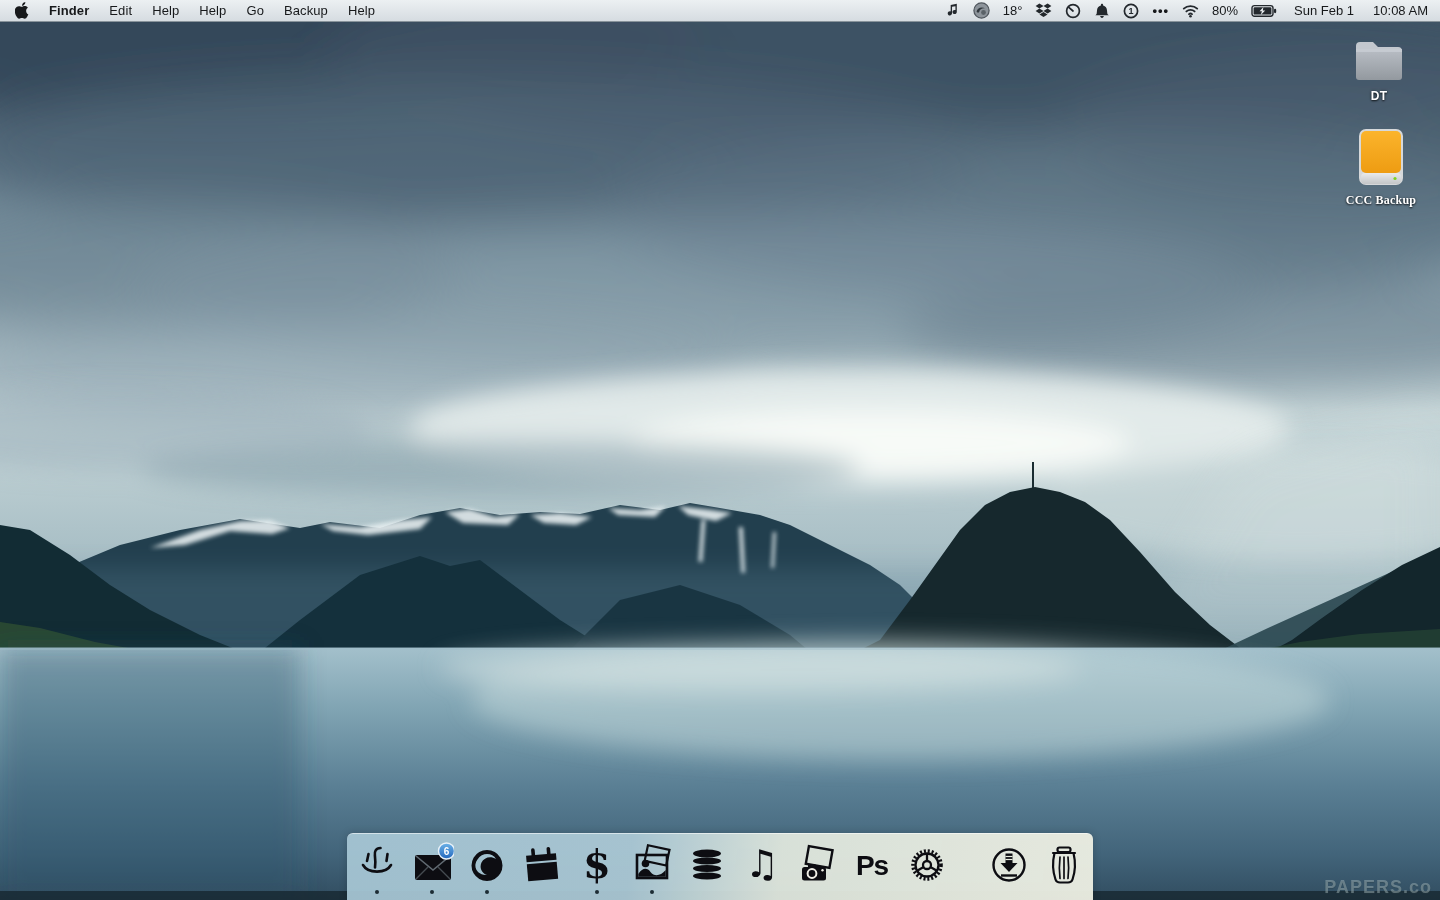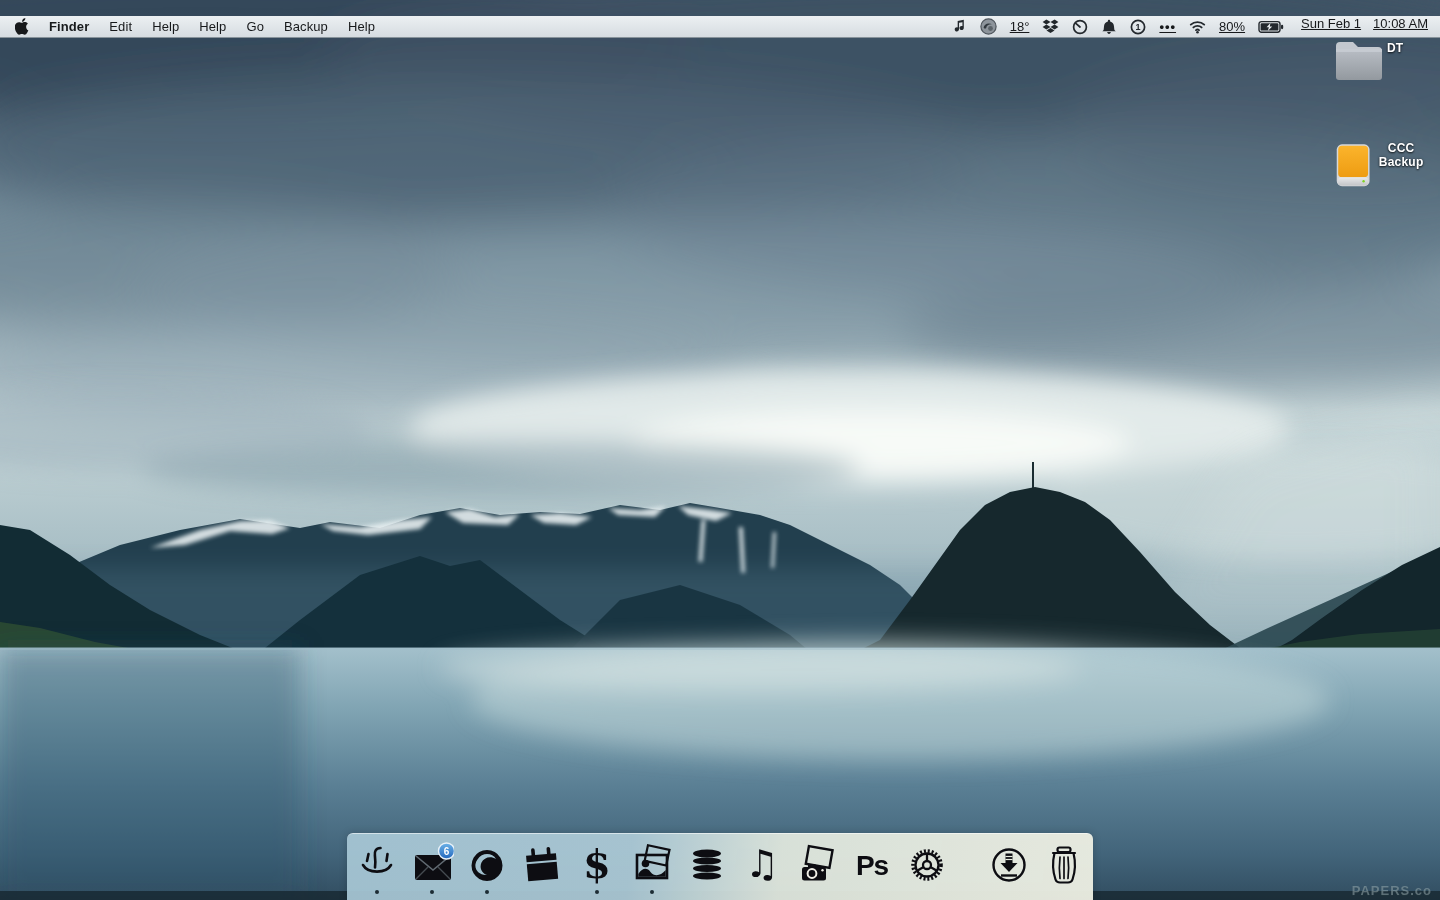--- a/index.html
+++ b/index.html
@@ -5,42 +5,42 @@
   * { margin:0; padding:0; box-sizing:border-box; }
   html,body { width:1440px; height:900px; overflow:hidden; }
   body { position:relative; font-family:"Liberation Sans", sans-serif; background:#3a4f61; }
 
   
   .wallpaper { position:absolute; inset:0; z-index:0; }
   .wallpaper svg { display:block; width:1440px; height:900px; }
 
   
   .menubar {
-    position:absolute; top:16px; left:0; width:1440px; height:22px; z-index:50;
+    position:absolute; top:0; left:0; width:1440px; height:22px; z-index:50;
     background:linear-gradient(#ecf0f2, #d6dce1);
     border-bottom:1px solid rgba(70,85,96,.6);
     display:flex; align-items:center; font-size:13px; color:#17191b;
   }
   .menubar-left { display:flex; align-items:center; height:100%; }
   .apple { padding:0 10px 0 15px; display:flex; align-items:center; height:100%; }
   .menu-item { padding:0 10px; height:100%; display:flex; align-items:center; letter-spacing:.1px; }
   .menu-item.bold { font-weight:bold; }
-  .menubar-right { margin-left:auto; display:flex; height:100%; gap:9px; padding-right:10px;text-decoration:underline; }
+  .menubar-right { margin-left:auto; display:flex; align-items:center; height:100%; gap:9px; padding-right:10px; }
   .status-item { display:flex; align-items:center; height:100%; padding:0 2px; }
   .status-text { font-size:13px; color:#17191b; }
-  .datetime { display:flex; gap:12px; padding:0 2px 0 6px; }
+  .datetime { display:flex; gap:19px; padding:0 2px 0 6px; }
 
   
-  .desktop-icon { position:absolute; width:96px; display:flex; flex-direction:row; align-items:flex-start; z-index:10; }
+  .desktop-icon { position:absolute; width:96px; display:flex; flex-direction:column; align-items:center; z-index:10; }
   .desktop-icon .di-label {
     margin-top:5px; font-size:12px; font-weight:bold; color:#fff; text-align:center;
     text-shadow:0 1px 2px rgba(0,0,0,.75), 0 0 3px rgba(0,0,0,.4); letter-spacing:.2px;
   }
   #icon-dt { left:1331px; top:36px; }
-  #icon-ccc { left:1333px; top:136px; }
+  #icon-ccc { left:1333px; top:128px;font-family:Liberation Serif, serif; }
 
   
   .dock {
     position:absolute; left:347px; top:833px; width:746px; height:67px; z-index:40;
     background:linear-gradient(97deg, rgba(167,199,213,.93) 0%, rgba(173,202,214,.93) 38%, rgba(224,231,221,.95) 58%, rgba(236,238,226,.96) 100%);
     border-radius:6px 6px 0 0;
     border-top:1px solid rgba(255,255,255,.55);
     box-shadow:0 0 8px rgba(0,0,0,.18);
     display:flex; align-items:flex-start; padding:8px 8px 0 8px; gap:11px;
   }
@@ -48,21 +48,21 @@
   .dock-item svg { display:block; }
   .dock-dot { position:absolute; bottom:6px; left:50%; margin-left:-2px; width:4px; height:4px;
     border-radius:50%; background:#1d2c34; display:none; }
   .dock-item.running .dock-dot { display:block; }
   .dock-divider { width:1px; height:46px; background:rgba(70,80,84,.38); margin:2px 8px 0 8px; }
   .glyph { fill:#0d0d12; }
 
   
   .watermark {
     position:absolute; right:8px; bottom:2px; z-index:5;
-    font-size:13px; font-weight:bold; letter-spacing:1px;
+    font-size:18px; font-weight:bold; letter-spacing:1px;
     color:rgba(170,188,190,.45); text-shadow:0 1px 1px rgba(40,60,66,.35);
   }
 </style>
 </head>
 <body>
 
 <div class="wallpaper">
 <svg viewBox="0 0 1440 900" preserveAspectRatio="none">
   <defs>
     <linearGradient id="sky" x1="0" y1="0" x2="0" y2="1">

